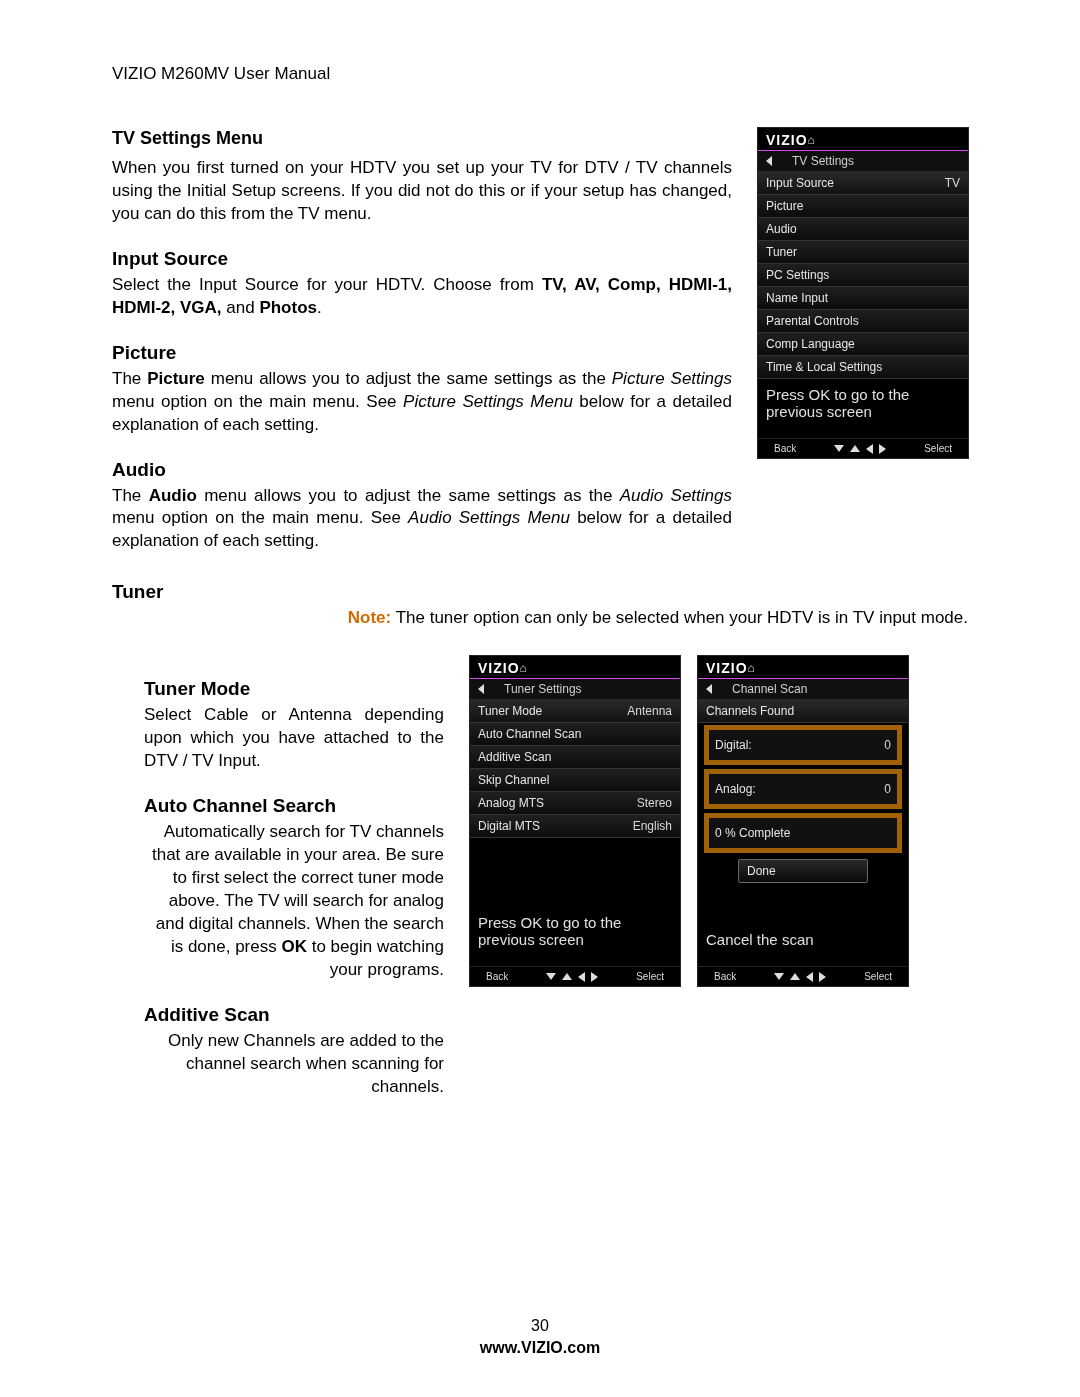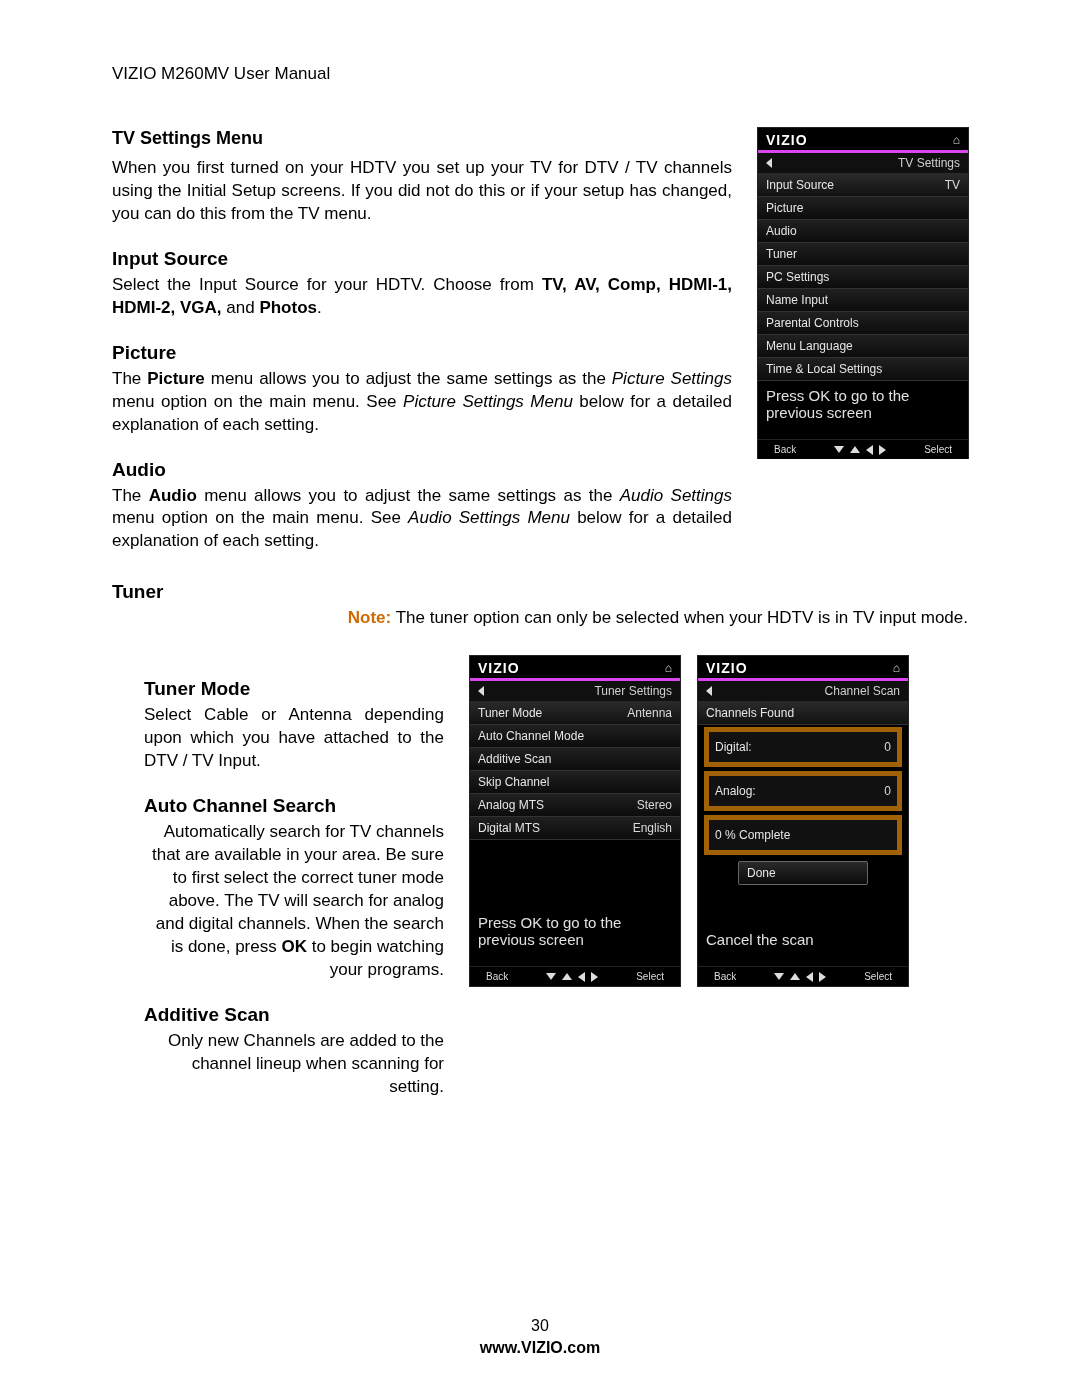--- a/index.html
+++ b/index.html
@@ -68,35 +68,34 @@
     background: #000;
     color: #eaeaea;
     font-size: 12px;
     display: flex;
     flex-direction: column;
     box-shadow: 0 0 0 1px #222;
   }
   .osd-header {
     display: flex;
     align-items: center;
-    justify-content: space-between;
+    justify-content: flex-start;
     padding: 4px 8px 2px 8px;
     background: #000;
-    border-bottom: 3px solid #d946ef;
+    border-bottom: 1px solid #d946ef;
   }
   .osd-logo {
     font-size: 14px; font-weight: bold; letter-spacing: 1px; color: #fff;
   }
   .osd-crumb {
     display: flex; align-items: center; gap: 20px;
     padding: 3px 8px;
     background: #101010;
     color: #cfcfcf;
     border-bottom: 1px solid #2a2a2a;
-    justify-content: space-between;
   }
   .osd-crumb .tri-left {
     width:0;height:0;border-top:5px solid transparent;border-bottom:5px solid transparent;border-right:6px solid #ddd;
   }
   .osd-row {
     display: flex;
     justify-content: space-between;
     align-items: center;
     padding: 4px 8px;
     border-bottom: 1px solid #333;
@@ -178,21 +177,21 @@
         <div class="osd-row">
             <span>PC Settings</span>
           </div>
         <div class="osd-row">
             <span>Name Input</span>
           </div>
         <div class="osd-row">
             <span>Parental Controls</span>
           </div>
         <div class="osd-row">
-            <span>Menu Language</span>
+            <span>Comp Language</span>
           </div>
         <div class="osd-row">
             <span>Time &amp; Local Settings</span>
           </div>
         <div class="osd-spacer"></div>
         <div class="osd-msg">Press OK to go to the previous screen</div>
         <div class="osd-footer">
           <span>Back</span>
           <span class="navset">
             <span class="tri-down"></span>
@@ -215,40 +214,40 @@
     <div class="col-text indent" style="max-width:300px;">
       <div class="subhead">Tuner Mode</div>
       <p class="justify">Select Cable or Antenna depending upon which you have attached to the DTV / TV Input.</p>
 
       <div class="subhead">Auto Channel Search</div>
       <p>
         <span>Automatically search for TV channels that are available in your area. Be sure to first select the correct tuner mode above. The TV will search for analog and digital channels. When the search is done, press </span><span class="bold">OK</span><span> to begin watching your programs.</span>
       </p>
 
       <div class="subhead">Additive Scan</div>
-      <p>Only new Channels are added to the channel lineup when scanning for setting.</p>
+      <p>Only new Channels are added to the channel search when scanning for channels.</p>
     </div>
 
     <div class="col-figs">
 
       <div class="osd short">
         <div class="osd-header">
           <span class="osd-logo">VIZIO</span>
           <span class="home-icon">⌂</span>
         </div>
         <div class="osd-crumb">
           <span class="tri-left"></span>
           <span>Tuner Settings</span>
         </div>
         <div class="osd-row first">
             <span>Tuner Mode</span>
             <span class="val">Antenna</span>
           </div>
         <div class="osd-row">
-            <span>Auto Channel Mode</span>
+            <span>Auto Channel Scan</span>
           </div>
         <div class="osd-row">
             <span>Additive Scan</span>
           </div>
         <div class="osd-row">
             <span>Skip Channel</span>
           </div>
         <div class="osd-row">
             <span>Analog MTS</span>
             <span class="val">Stereo</span>

